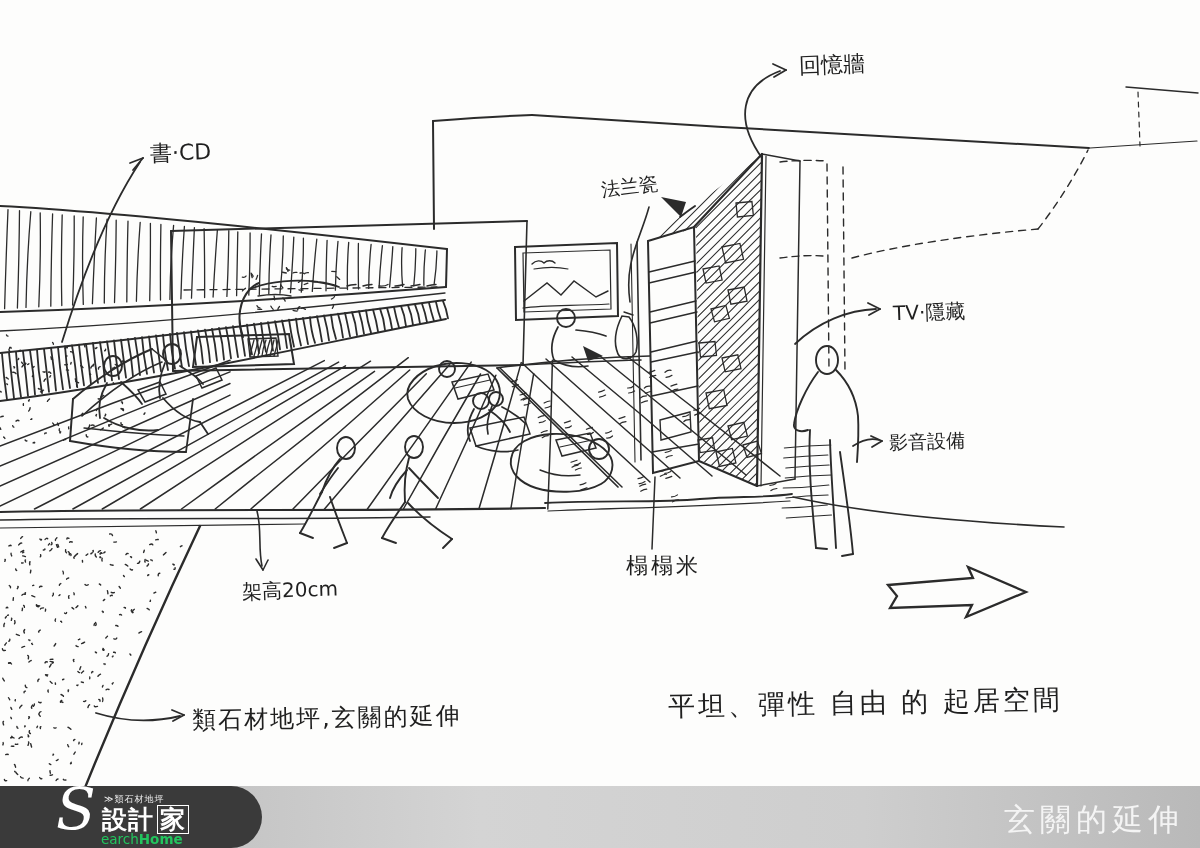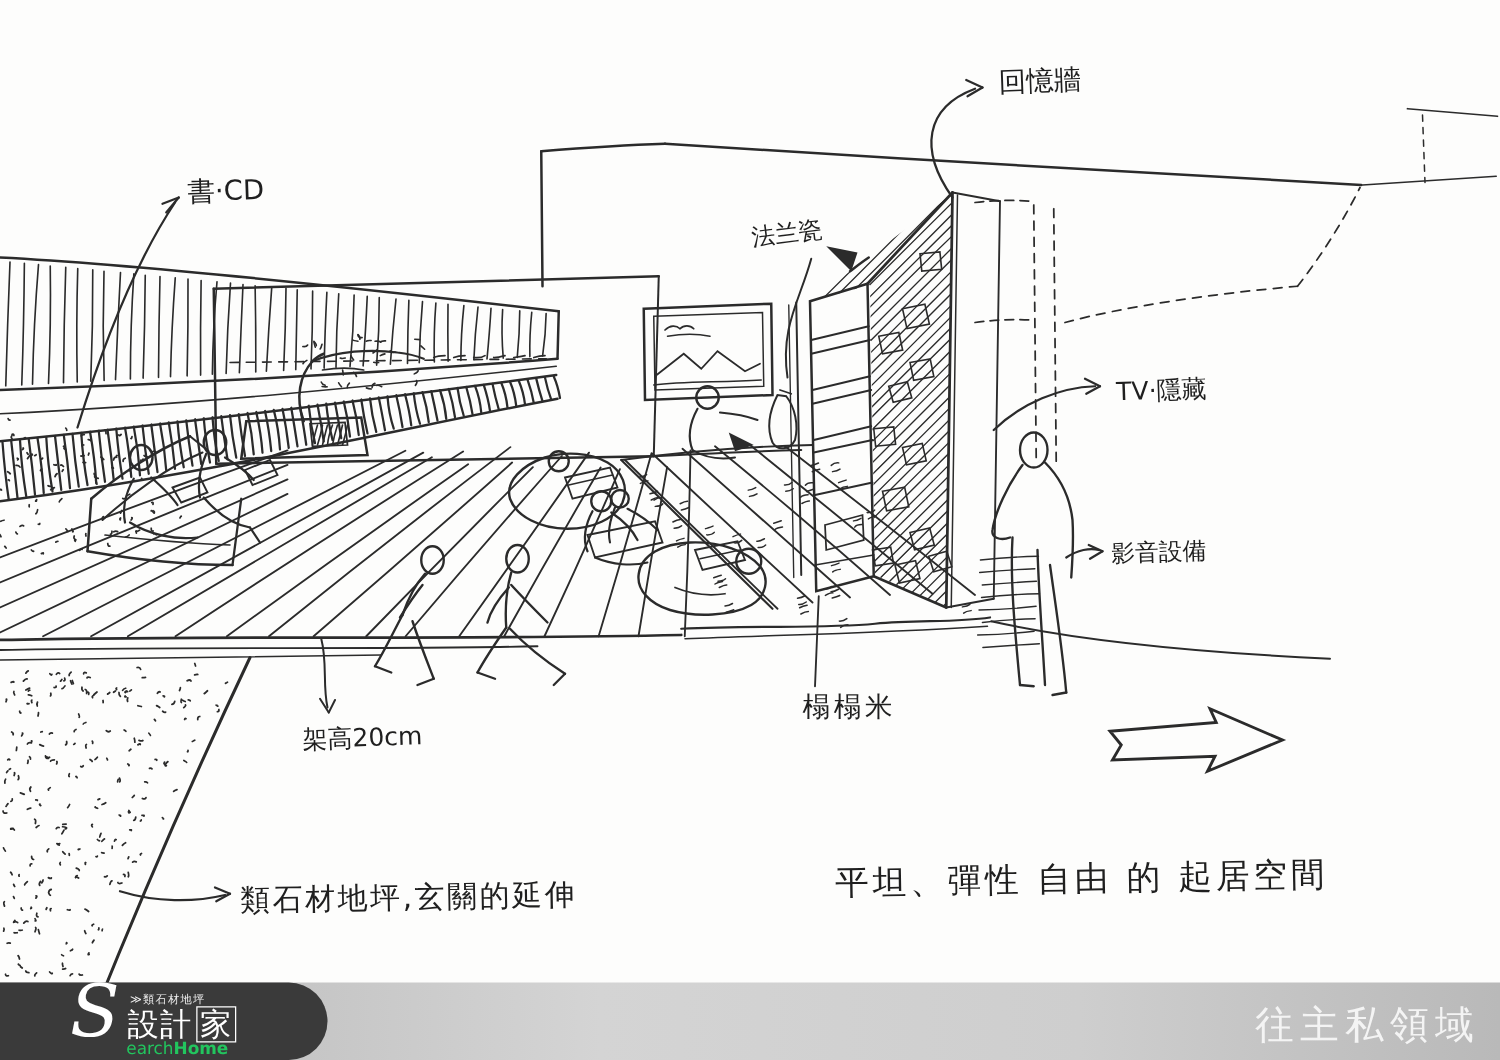--- a/index.html
+++ b/index.html
@@ -5,34 +5,34 @@
   html,body{margin:0;padding:0;}
   #stage{position:relative;width:1200px;height:848px;background:#fdfdfc;overflow:hidden;
          font-family:"DejaVu Sans",sans-serif;}
   #sk{position:absolute;left:0;top:0;}
   .lbl{position:absolute;color:#1f1f1f;white-space:nowrap;font-family:"DejaVu Sans",sans-serif;}
   #lbl-bookcd{left:150px;top:138px;font-size:22px;transform:rotate(-2deg);}
   #lbl-memory{left:799px;top:50px;font-size:22px;transform:rotate(-2deg);}
   #lbl-franz{left:601px;top:174px;font-size:19px;transform:rotate(-7deg);}
   #lbl-tv{left:893px;top:299px;font-size:20px;transform:rotate(-2deg);}
   #lbl-av{left:889px;top:429px;font-size:19px;transform:rotate(-2deg);}
-  #lbl-tatami{left:642px;top:551px;font-size:22px;letter-spacing:3px;}
+  #lbl-tatami{left:626px;top:551px;font-size:22px;letter-spacing:3px;}
   #lbl-raised{left:242px;top:577px;font-size:20px;transform:rotate(-2deg);}
   #lbl-stone{left:192px;top:702px;font-size:24px;letter-spacing:2px;transform:rotate(-1deg);}
   #lbl-living{left:668px;top:685px;font-size:27px;letter-spacing:3px;transform:rotate(-1deg);}
   #lbl-private{left:1038px;top:578px;font-size:24px;letter-spacing:2px;}
   
   #bar{position:absolute;left:0;top:786px;width:1200px;height:62px;
        background:linear-gradient(90deg,#b7b7b7,#d4d4d4 40%,#cecece 72%,#b9b9b9);}
   #blob{position:absolute;left:0;top:0;width:262px;height:62px;background:#3a3a3a;
         border-radius:0 34px 34px 0;}
   #logo-s{position:absolute;left:56px;top:-8px;color:#fff;font-family:"DejaVu Serif",serif;
           font-style:italic;font-size:58px;line-height:62px;}
   #logo-tag{position:absolute;left:104px;top:7px;color:#eee;font-size:9px;letter-spacing:1px;}
-  #logo-name{position:absolute;left:102px;top:17px;color:#fff;font-size:25px;font-weight:normal;letter-spacing:1px;}
+  #logo-name{position:absolute;left:102px;top:17px;color:#fff;font-size:25px;font-weight:bold;letter-spacing:1px;}
   #logo-name .boxed{display:inline-block;border:1.5px solid #fff;padding:0 2px;margin-left:3px;line-height:27px;}
   #logo-sub{position:absolute;left:101px;top:45px;color:#22c55e;font-size:13.5px;}
   #logo-sub b{font-weight:bold;}
   #brand{position:absolute;right:16px;top:13px;color:#f4f4f4;font-size:31px;letter-spacing:5px;}
 </style>
 </head>
 <body>
 
 <div id="stage">
   <svg id="sk" width="1200" height="848" viewBox="0 0 1200 848">
@@ -850,15 +850,15 @@
   <div class="lbl" id="lbl-stone">類石材地坪,玄關的延伸</div>
   <div class="lbl" id="lbl-living">平坦、彈性 自由 的 起居空間</div>
 
   <div id="bar">
     <div id="blob">
       <span id="logo-s">S</span>
       <span id="logo-tag">≫類石材地坪</span>
       <span id="logo-name"><span>設計</span><span class="boxed">家</span></span>
       <span id="logo-sub"><span>earch</span><b>Home</b></span>
     </div>
-    <div id="brand">往主私領域</div>
+    <div id="brand">玄關的延伸</div>
   </div>
 </div>
 
 </body></html>

